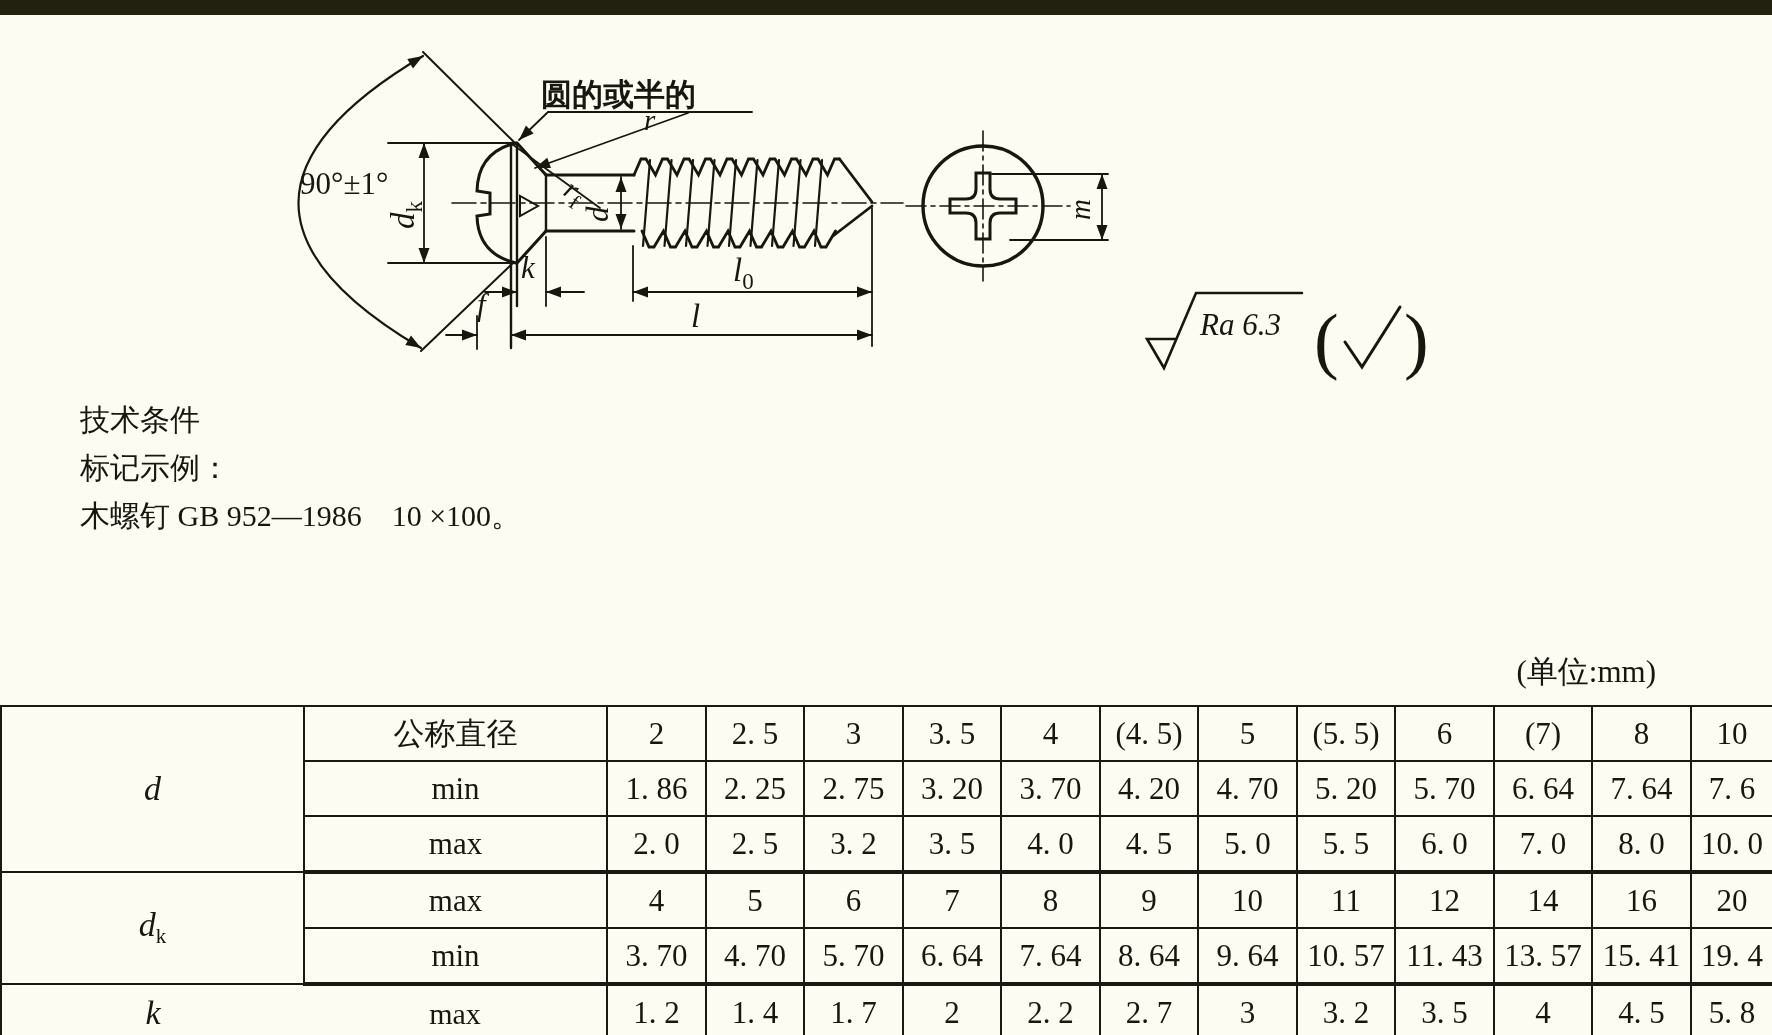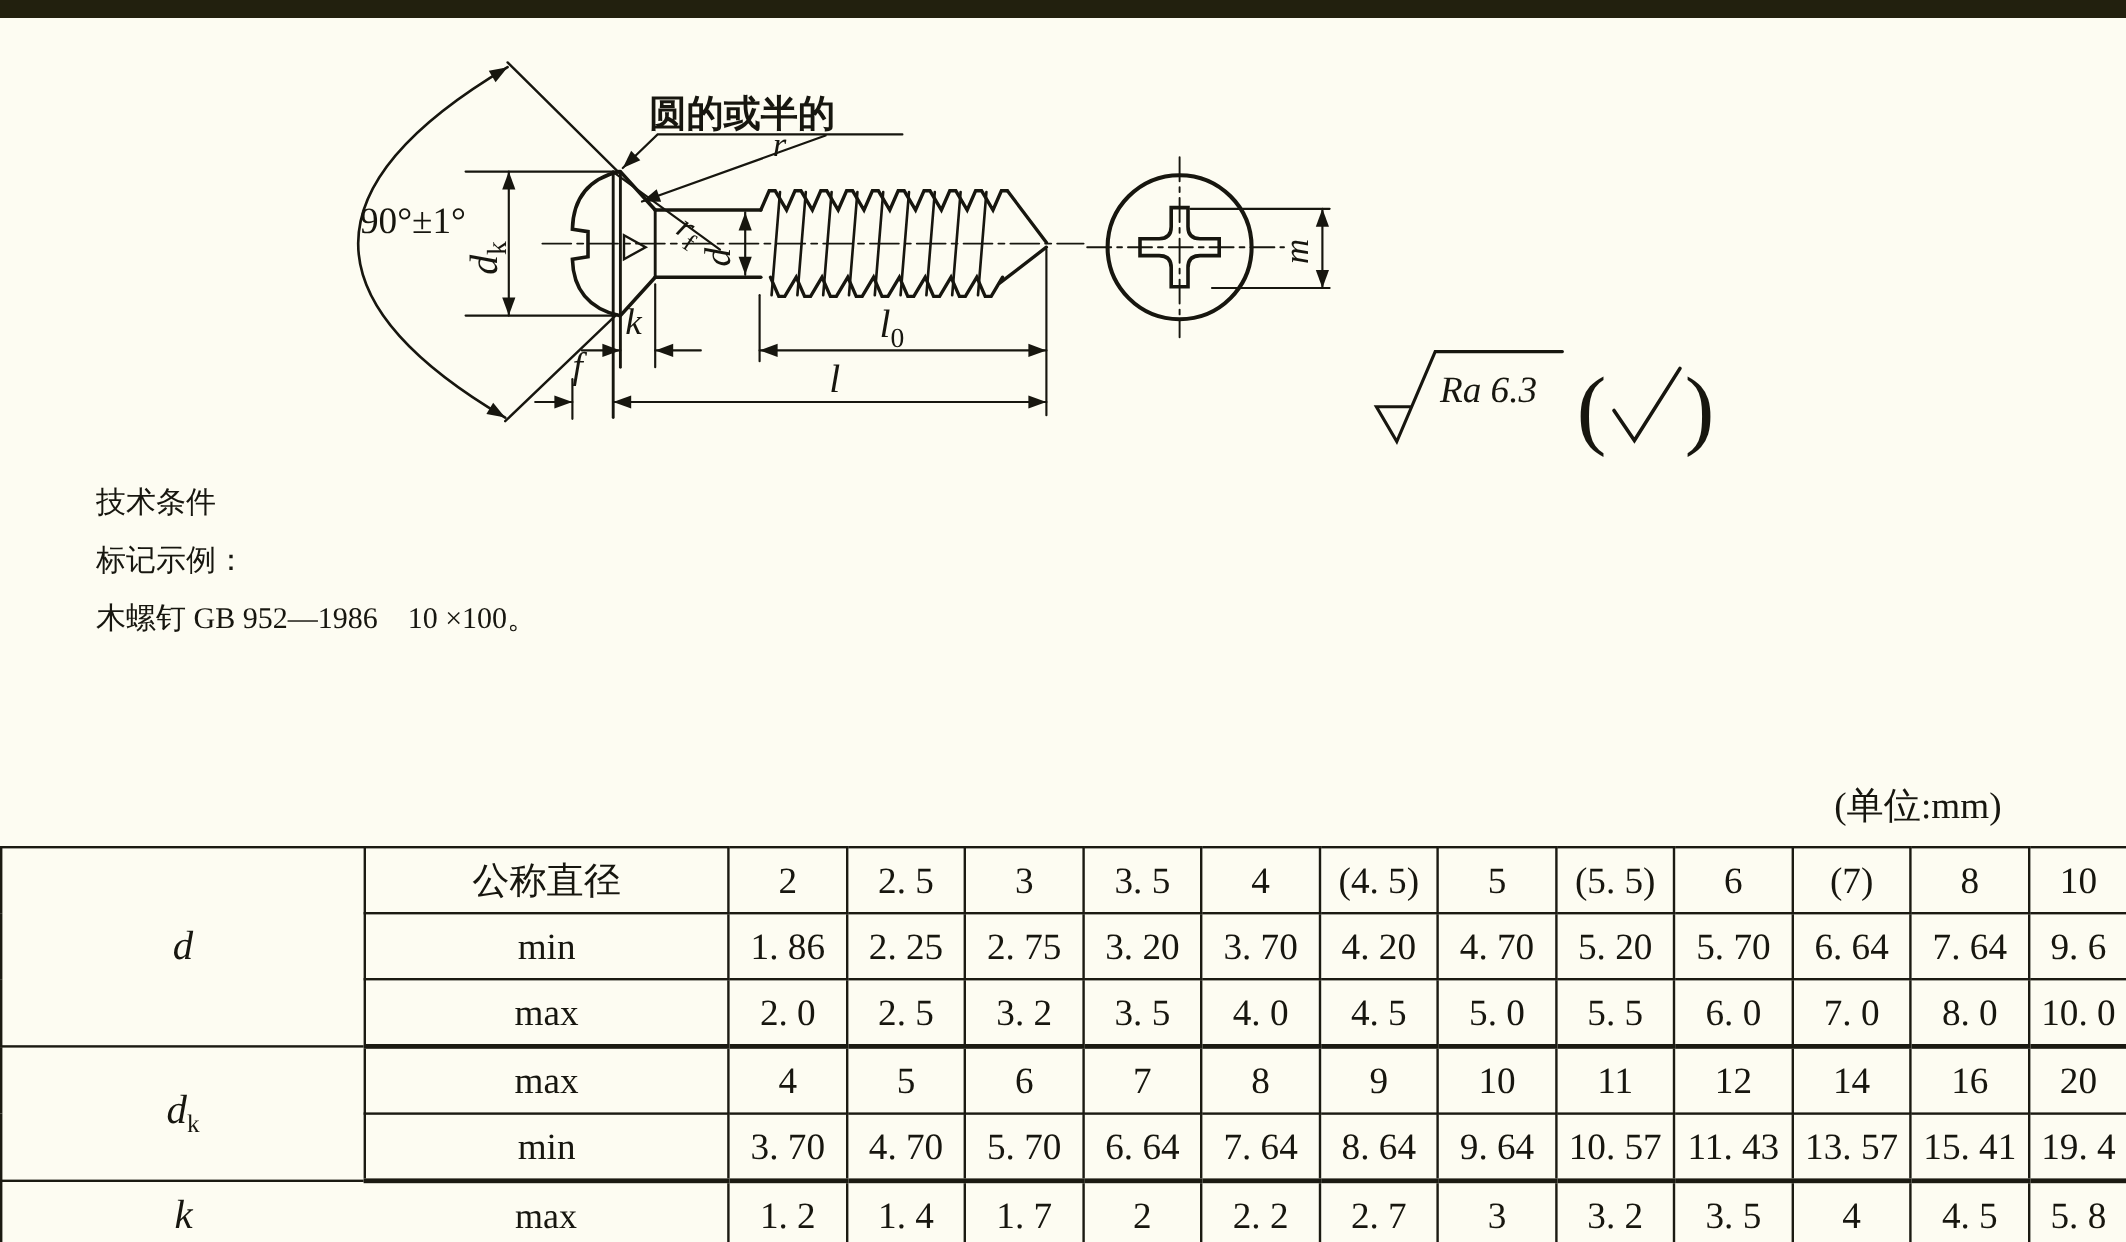--- a/index.html
+++ b/index.html
@@ -4,23 +4,23 @@
 <style>
   html,body{margin:0;padding:0;background:#e8e6da;}
   .page{
     position:relative;width:1772px;height:1035px;overflow:hidden;
     background:#fdfcf2;color:#17160f;
     font-family:"Liberation Serif","DejaVu Serif",serif;
   }
   .topbar{position:absolute;top:0;left:0;width:1772px;height:15px;background:#22200e;}
   .fig{position:absolute;top:10px;left:0;}
   .fig text{fill:#17160f;}
-  .notes{position:absolute;left:80px;top:396px;font-size:25px;line-height:48px;white-space:nowrap;}
+  .notes{position:absolute;left:80px;top:396px;font-size:30px;line-height:48px;white-space:nowrap;}
   .notes p{margin:0;padding:0;}
-  .unit{position:absolute;top:651px;right:104px;font-size:31px;text-align:right;}
+  .unit{position:absolute;top:651px;right:116px;font-size:31px;text-align:right;}
   table.dim{
     position:absolute;top:705px;left:0;width:1772px;
     border-collapse:collapse;table-layout:fixed;
   }
   table.dim td{
     border:2px solid #1b1a12;text-align:center;vertical-align:middle;
     font-size:31px;height:53px;padding:0;overflow:hidden;white-space:nowrap;
   }
   td.tt{border-top-width:5px;}
   tr.sep td{border-bottom-width:4px;}
@@ -190,21 +190,21 @@
       <td>2. 25</td>
       <td>2. 75</td>
       <td>3. 20</td>
       <td>3. 70</td>
       <td>4. 20</td>
       <td>4. 70</td>
       <td>5. 20</td>
       <td>5. 70</td>
       <td>6. 64</td>
       <td>7. 64</td>
-      <td>9. 6</td>
+      <td>7. 6</td>
     </tr>
     <tr class="sep">
       <td class="sub-lbl">max</td>
       <td>2. 0</td>
       <td>2. 5</td>
       <td>3. 2</td>
       <td>3. 5</td>
       <td>4. 0</td>
       <td>4. 5</td>
       <td>5. 0</td>

